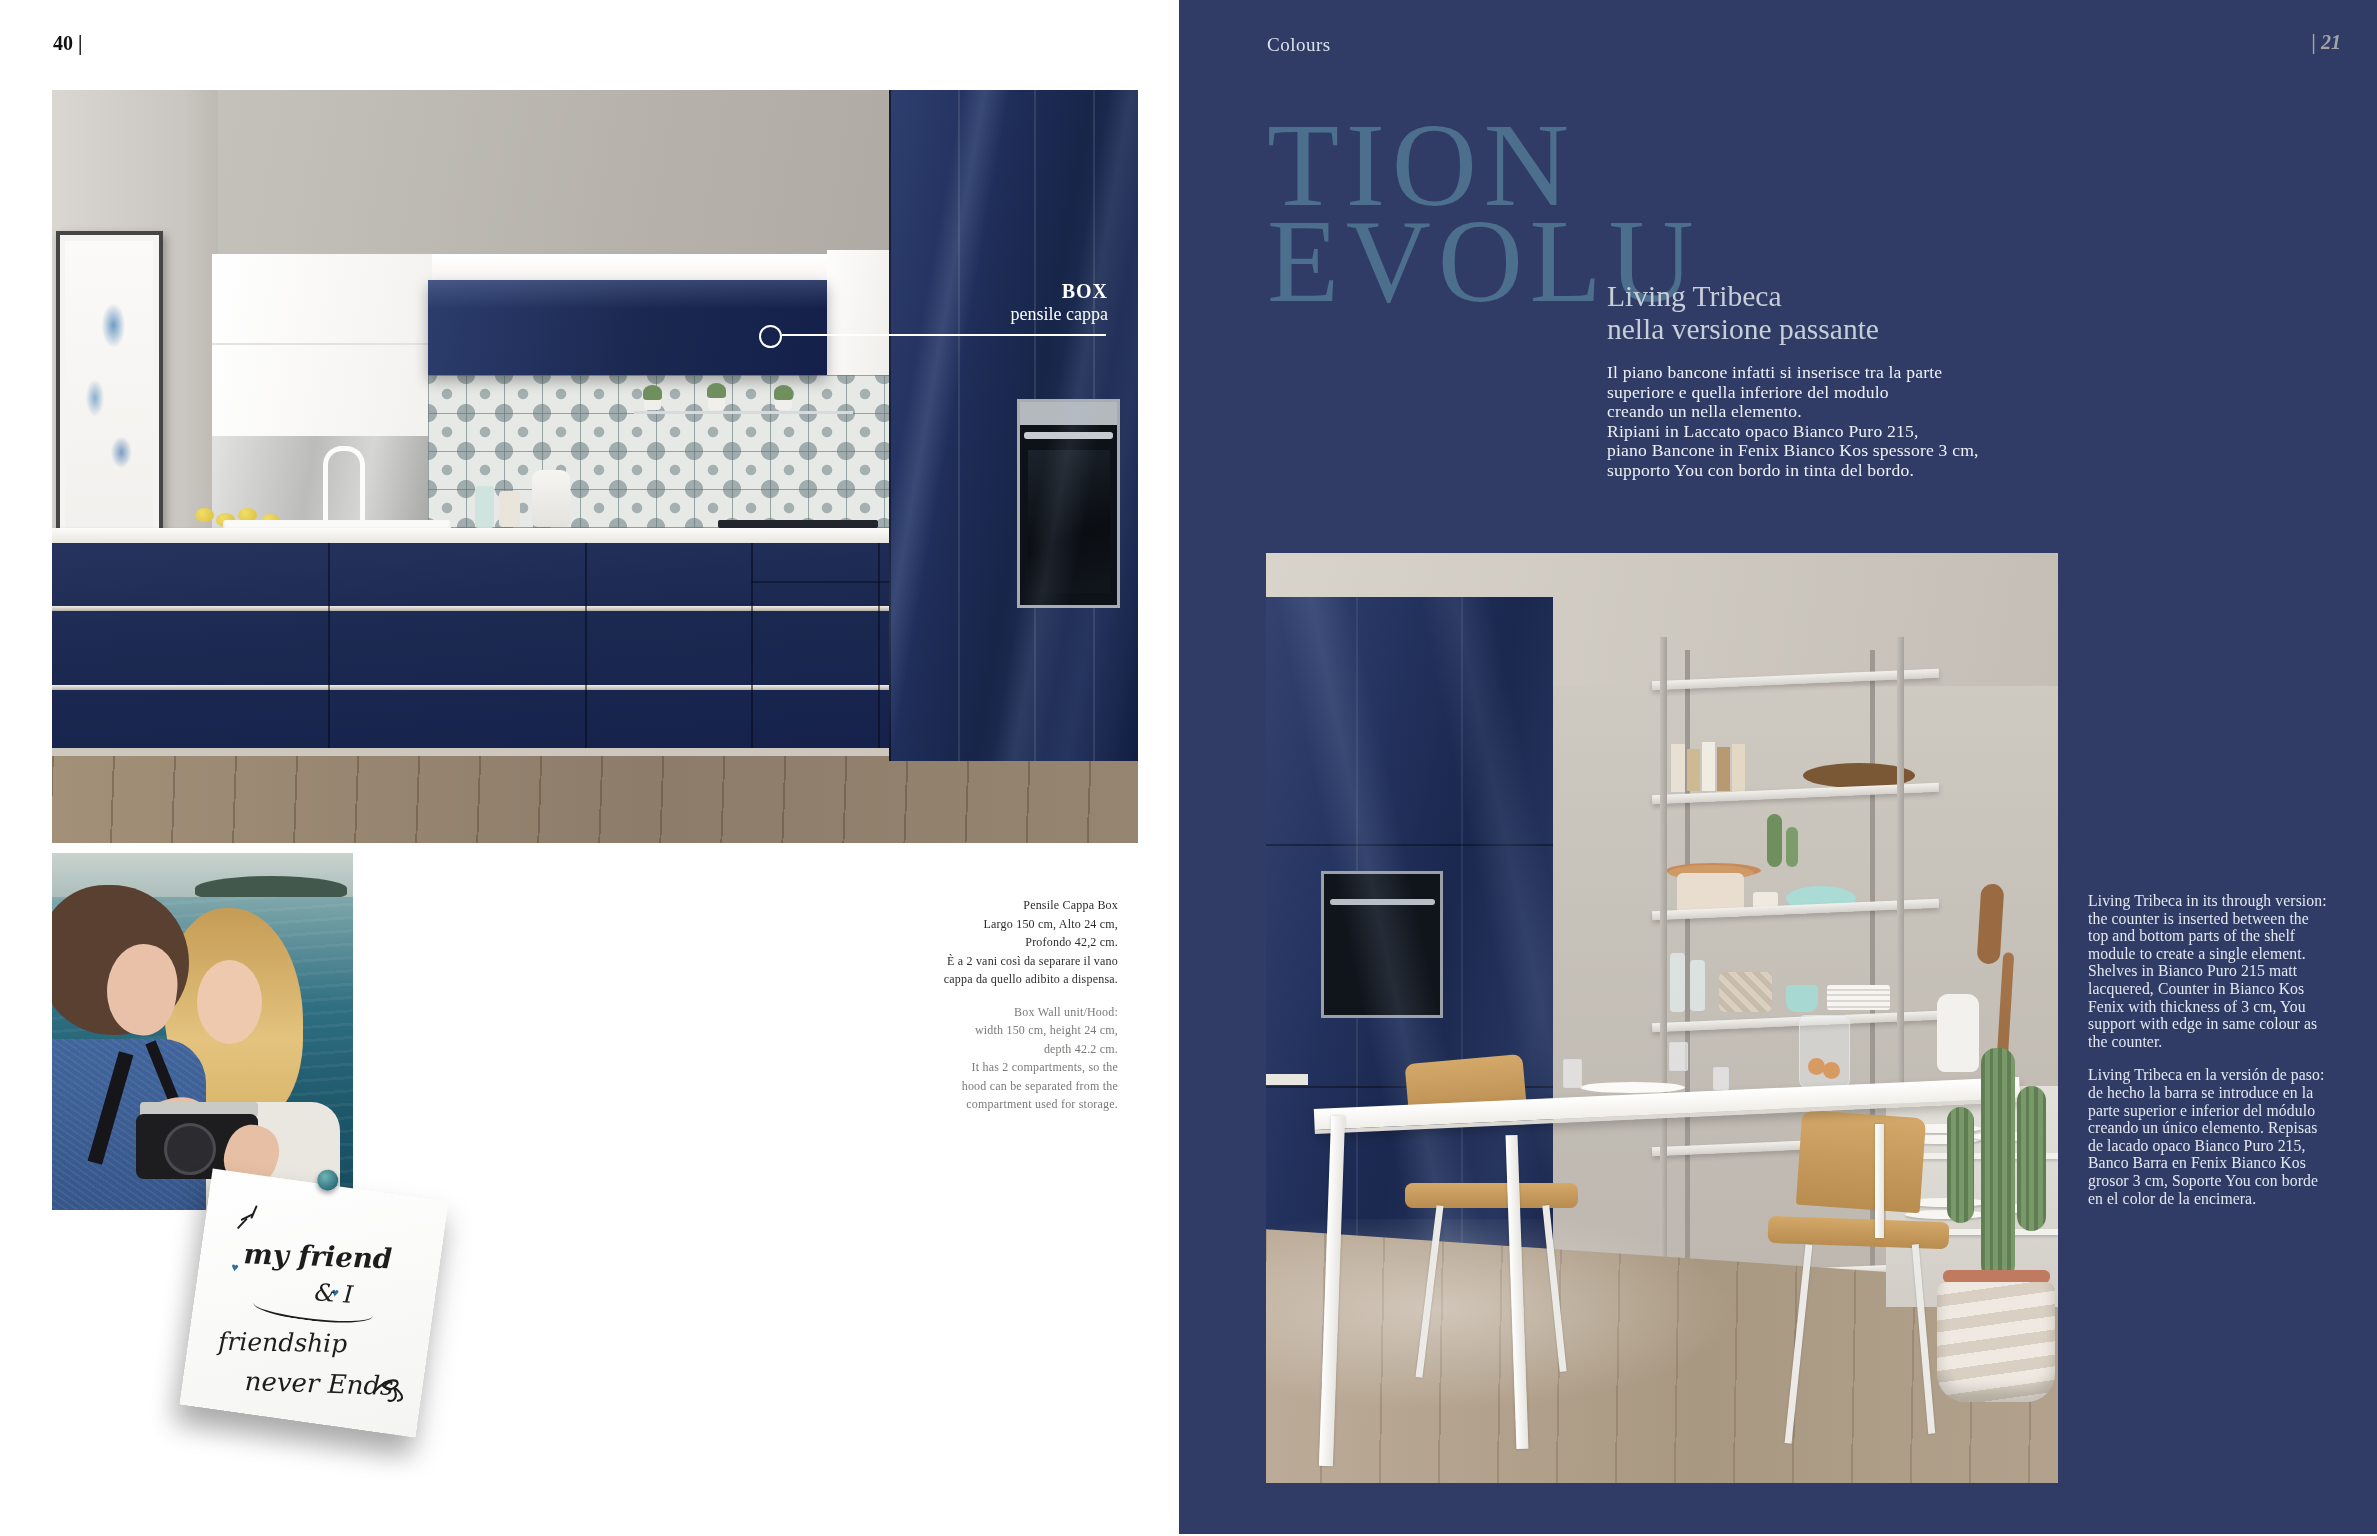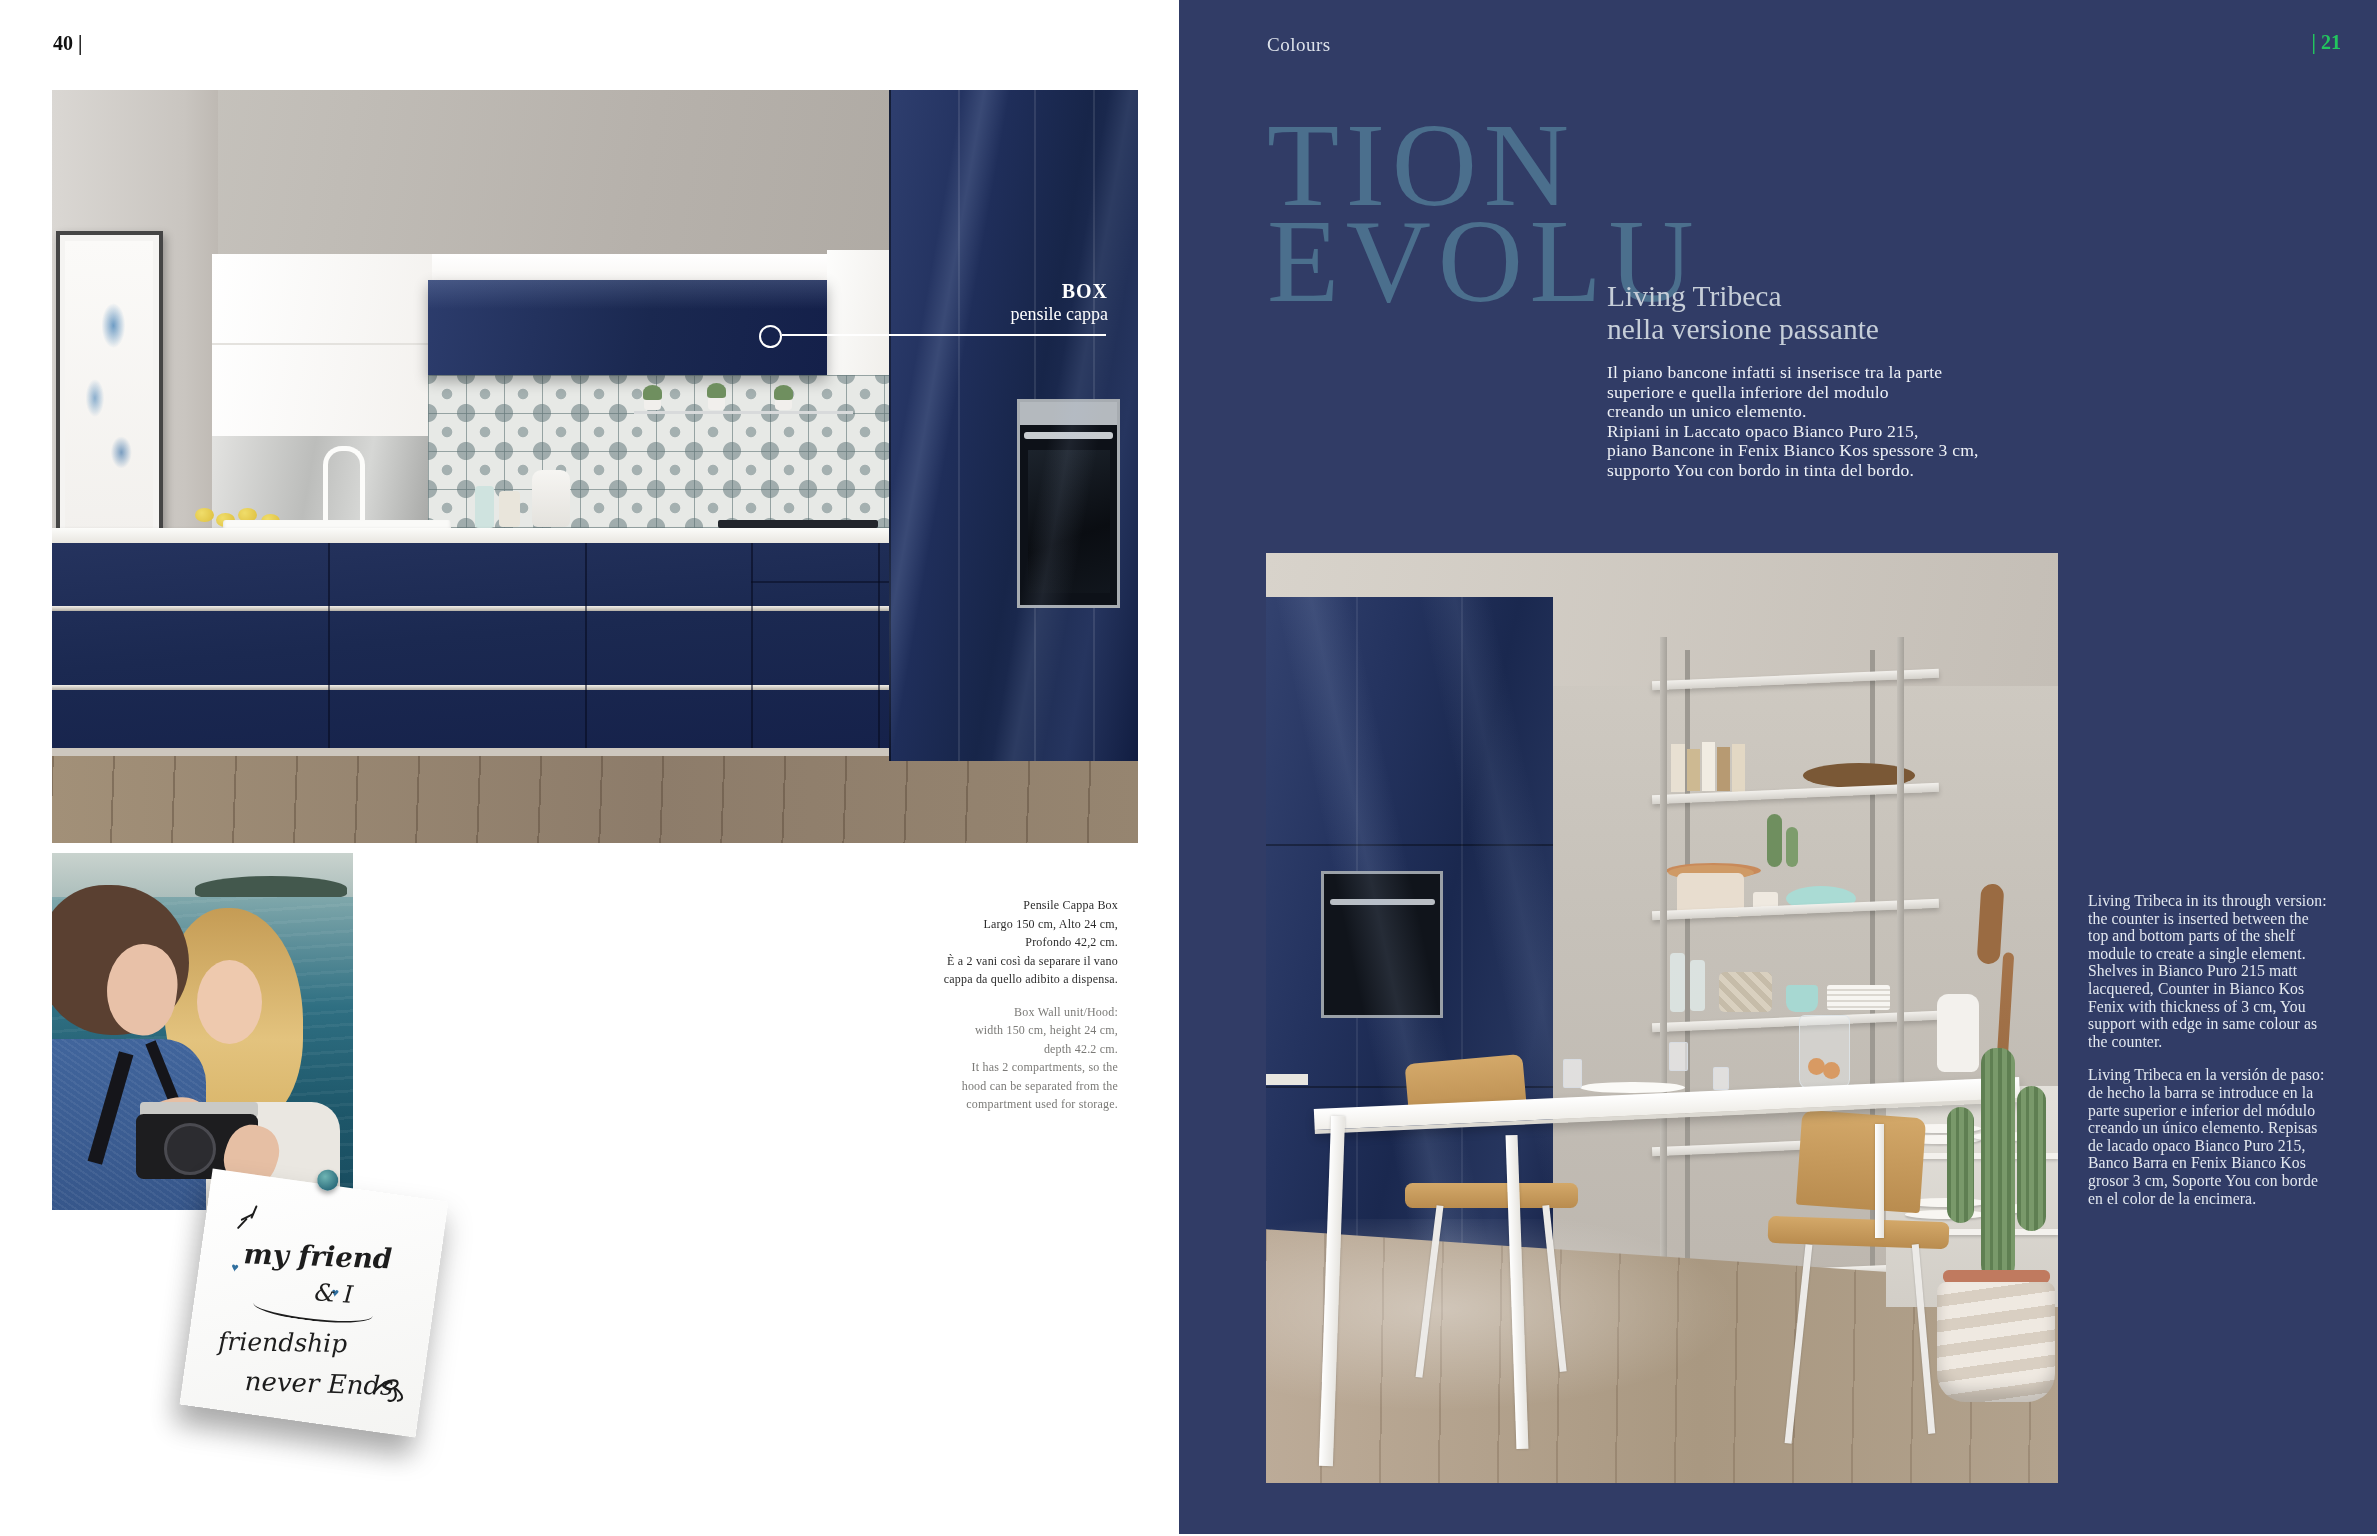--- a/index.html
+++ b/index.html
@@ -109,21 +109,21 @@
   .note-l4{left:61px;top:183px;font-size:26px;transform:rotate(-6deg);}
   .note-flourish{position:absolute;left:186px;top:177px;transform:rotate(-6deg);}
   
   .specs{position:absolute;left:742px;top:896px;width:376px;text-align:right;}
   .spec-line{font-size:12px;line-height:18.5px;letter-spacing:0.2px;color:#2c2c2c;}
   .specs .muted .spec-line{color:#7b7a77;}
   .spec-gap{height:14.3px;}
   
   #page-right{position:absolute;left:1179px;top:0;width:1198px;height:1534px;background:#313c66;}
   .r-header{position:absolute;left:88px;top:34px;font-size:19px;color:#dde2ea;letter-spacing:0.5px;}
-  .r-pnum{position:absolute;right:36px;top:31px;font-size:20px;font-weight:bold;color:#22c55e;}
+  .r-pnum{position:absolute;right:36px;top:31px;font-size:20px;font-weight:bold;color:#a3a3a3;font-style:italic;}
   .r-display{position:absolute;left:88px;top:118px;font-size:118px;line-height:96px;letter-spacing:6.7px;color:#4b6f8d;}
   .r-heading{position:absolute;left:428px;top:280px;font-size:29.5px;line-height:33px;color:#c6ced8;}
   .r-intro{position:absolute;left:428px;top:363px;}
   .r-intro-line{font-size:17.6px;line-height:19.5px;color:#eef1f6;letter-spacing:0.2px;}
   .r-photo{position:absolute;left:87px;top:553px;width:792px;height:930px;overflow:hidden;background:#c8c3bc;}
   .r-photo div{position:absolute;}
   .r-wall{inset:0;background:linear-gradient(180deg,#d2cdc5 0%,#c6c1b9 40%,#beb8b0 75%,#b5aea5);}
   .r-ceil{left:0;top:0;width:100%;height:133px;background:linear-gradient(100deg,#d8d3cb,#c4beb6);}
   .r-leftcab{left:0;top:44px;width:287px;height:761px;background:linear-gradient(103deg,#33426f 0%,#24335f 30%,#1a284f 55%,#27365f 80%,#131f45 100%);}
   .r-lseam{top:44px;width:1.9px;height:761px;background:rgba(255,255,255,.08);}
@@ -317,21 +317,21 @@
   </div>
 
   <div class="r-heading">
     <div>Living Tribeca</div>
     <div>nella versione passante</div>
   </div>
 
   <div class="r-intro">
     <div class="r-intro-line">Il piano bancone infatti si inserisce tra la parte</div>
     <div class="r-intro-line">superiore e quella inferiore del modulo</div>
-    <div class="r-intro-line">creando un unico elemento.</div>
+    <div class="r-intro-line">creando un nella elemento.</div>
     <div class="r-intro-line">Ripiani in Laccato opaco Bianco Puro 215,</div>
     <div class="r-intro-line">piano Bancone in Fenix Bianco Kos spessore 3 cm,</div>
     <div class="r-intro-line">supporto You con bordo in tinta del bordo.</div>
   </div>
 
   <div class="r-photo">
     <div class="r-wall"></div>
     <div class="r-ceil"></div>
     <div class="r-leftcab"></div>
     <div class="r-lseam" style="left:90px;"></div>

